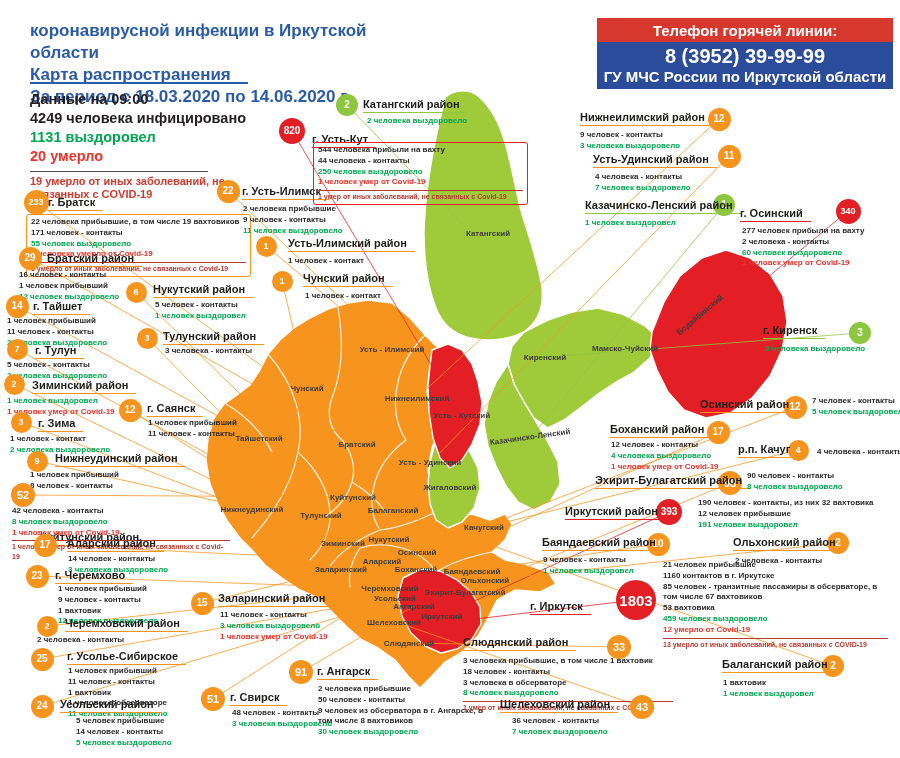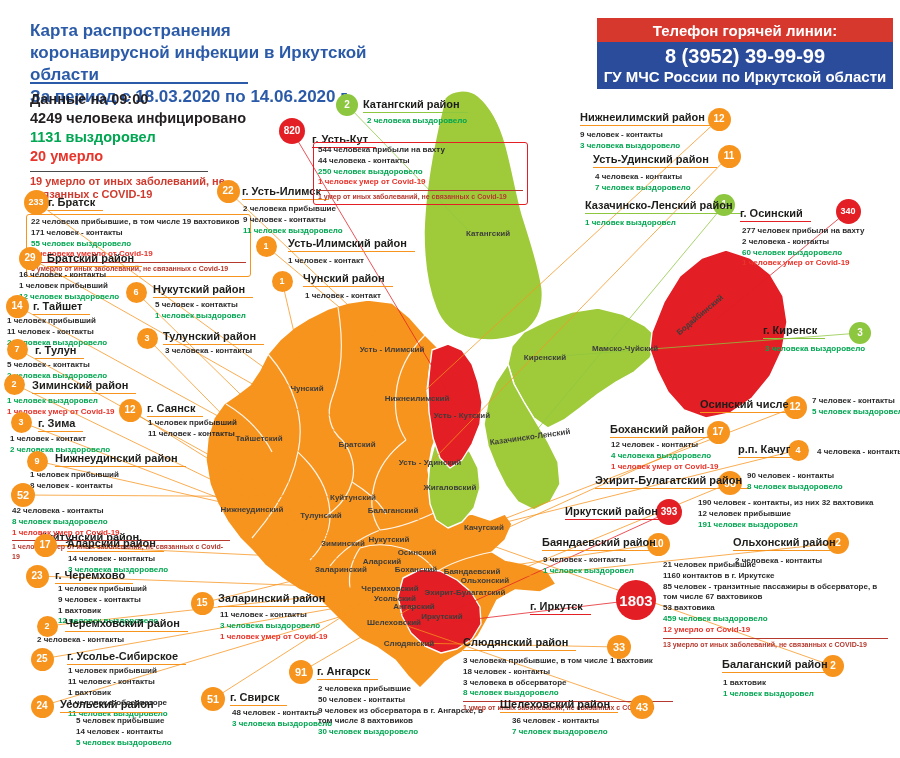--- a/index.html
+++ b/index.html
@@ -140,22 +140,22 @@
       <span class="map-label" style="left: 390px; top: 588px;">Черемховский</span>
       <span class="map-label" style="left: 465px; top: 592px;">Эхирит-Булагатский</span>
       <span class="map-label" style="left: 395px; top: 598px;">Усольский</span>
       <span class="map-label" style="left: 414px; top: 606px;">Ангарский</span>
       <span class="map-label" style="left: 442px; top: 616px;">Иркутский</span>
       <span class="map-label" style="left: 394px; top: 622px;">Шелеховский</span>
       <span class="map-label" style="left: 409px; top: 643px;">Слюдянский</span>
     </div>
 
   <div class="main-title">
+    <div>коронавирусной инфекции в Иркутской области</div>
     <div>Карта распространения</div>
-    <div>коронавирусной инфекции в Иркутской области</div>
     <div>За период с 18.03.2020 по 14.06.2020 г.</div>
   </div>
   <div class="title-rule"></div>
 
   <div class="stats">
     <div>Данные на 09:00</div>
     <div>4249 человека инфицировано</div>
     <div class="rec">1131 выздоровел</div>
     <div class="die">20 умерло</div>
     <div class="stats-rule"></div>
@@ -354,21 +354,21 @@
         <div class="dl k-n">2 человека - контакты</div>
         <div class="dl k-r">60 человек выздоровело</div>
         <div class="dl k-d">1 человек умер от Covid-19</div>
       </div>
       <div class="badge" style="left: 849px; top: 322px; width: 22px; height: 22px; background: rgb(141, 198, 63); font-size: 10px;">3</div>
       <div class="co-title" style="left: 763px; top: 324px;"><span style="border-bottom-color: rgb(141, 198, 63);">г. Киренск</span></div>
       <div class="co-details" style="left: 765px; top: 344px; width: 160px;">
         <div class="dl k-r">3 человека выздоровело</div>
       </div>
       <div class="badge" style="left: 783.5px; top: 395.5px; width: 23px; height: 23px; background: rgb(247, 148, 30); font-size: 10px;">12</div>
-      <div class="co-title" style="left: 700px; top: 398px;"><span style="border-bottom-color: rgb(247, 148, 30);">Осинский числе</span></div>
+      <div class="co-title" style="left: 700px; top: 398px;"><span style="border-bottom-color: rgb(247, 148, 30);">Осинский район</span></div>
       <div class="co-details" style="left: 812px; top: 396px; width: 120px;">
         <div class="dl k-n">7 человек - контакты</div>
         <div class="dl k-r">5 человек выздоровело</div>
       </div>
       <div class="badge" style="left: 706.5px; top: 420.5px; width: 23px; height: 23px; background: rgb(247, 148, 30); font-size: 10px;">17</div>
       <div class="co-title" style="left: 610px; top: 423px;"><span style="border-bottom-color: rgb(247, 148, 30);">Боханский район</span></div>
       <div class="co-details" style="left: 611px; top: 440px; width: 160px;">
         <div class="dl k-n">12 человек - контакты</div>
         <div class="dl k-r">4 человека выздоровело</div>
         <div class="dl k-d">1 человек умер от Covid-19</div>

